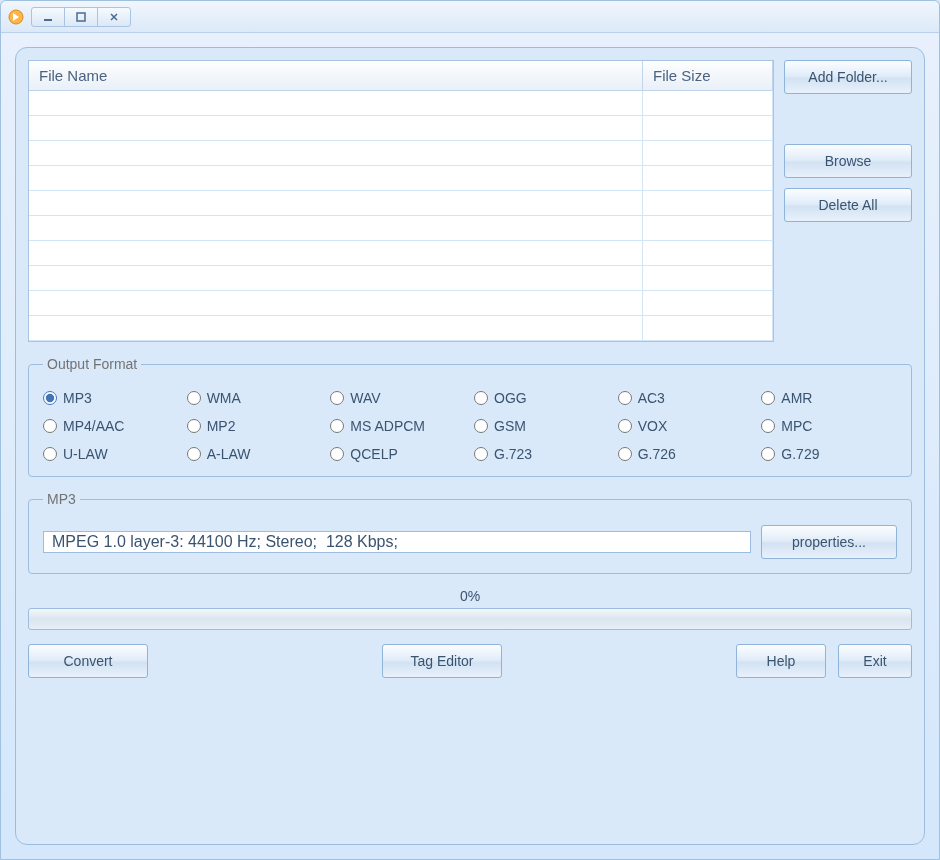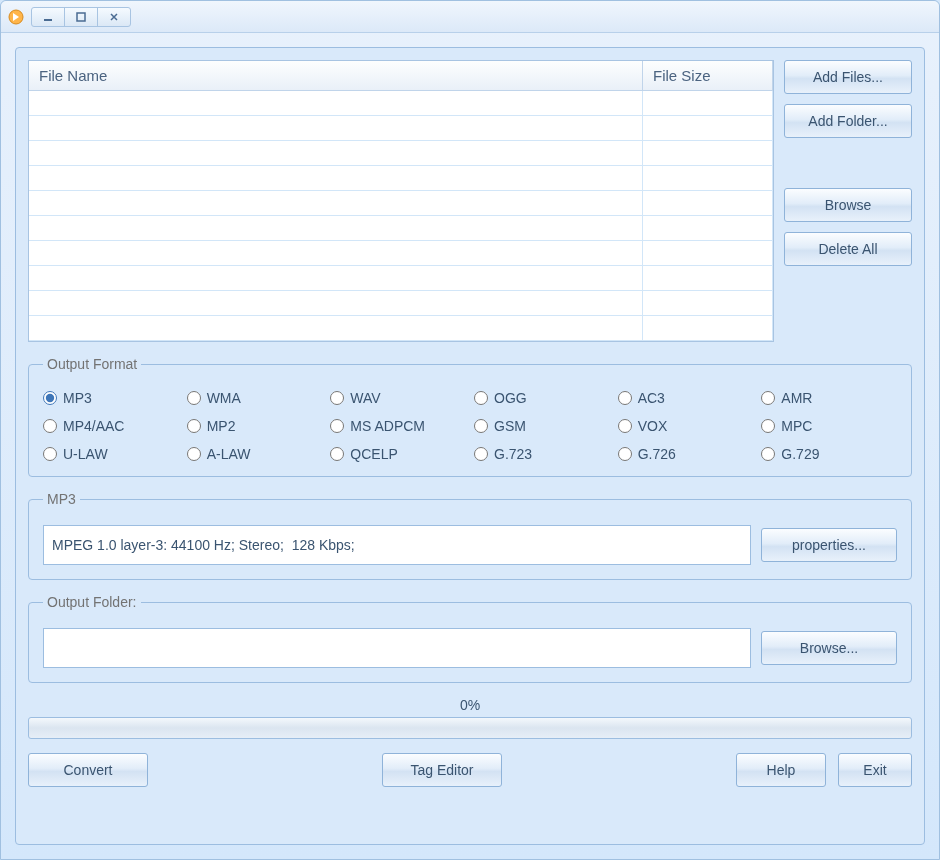--- a/index.html
+++ b/index.html
@@ -62,21 +62,21 @@
 .win-btn.mid { margin-left:-1px;}
 .content {
   flex: 1;
   padding: 14px;
   display: flex;
   flex-direction: column;
   gap: 14px;
 }
 .panel {
   border: 1px solid #9cbde0;
-  border-radius: 4px;
+  border-radius: 12px;
   background: #d9e9fa;
   padding: 12px;
 }
 .top-row {
   display: flex;
   gap: 10px;
 }
 .filelist-wrap {
   flex: 1;
   background: #fff;
@@ -156,25 +156,25 @@
   accent-color: #3e76b8;
 }
 .field-row {
   display: flex;
   gap: 10px;
   align-items: center;
   padding-top: 6px;
 }
 .text-input {
   flex: 1;
-  height: 40px;
+  height: 22px;
   border: 1px solid #9cbde0;
   background: #fff;
   padding: 0 8px;
-  font-size: 14px;
+  font-size: 16px;
   color: #3a5470;
 }
 .btn-small {
   width: 136px;
 }
 .progress-section {
   text-align: center;
 }
 .progress-label {
   font-size: 14px;
@@ -273,21 +273,20 @@
                 <div class="cell name"></div>
                 <div class="cell size"></div>
               </div>
               <div class="filelist-row">
                 <div class="cell name"></div>
                 <div class="cell size"></div>
               </div>
             </div>
         </div>
         <div class="side-buttons">
-          <button class="btn">Add Files...</button>
           <button class="btn">Add Folder...</button>
           <div class="spacer"></div>
           <button class="btn">Browse</button>
           <button class="btn">Delete All</button>
         </div>
       </div>
 
       <fieldset class="group">
         <legend>Output Format</legend>
         <div class="radio-grid" id="format-grid">
@@ -367,27 +366,20 @@
       </fieldset>
 
       <fieldset class="group">
         <legend>MP3</legend>
         <div class="field-row">
           <input class="text-input" type="text" readonly="" value="MPEG 1.0 layer-3: 44100 Hz; Stereo;  128 Kbps;" style="">
           <button class="btn btn-small">properties...</button>
         </div>
       </fieldset>
 
-      <fieldset class="group">
-        <legend>Output Folder:</legend>
-        <div class="field-row">
-          <input class="text-input" type="text" value="" style="">
-          <button class="btn btn-small">Browse...</button>
-        </div>
-      </fieldset>
 
       <div class="progress-section">
         <div class="progress-label">0%</div>
         <div class="progress-bar"></div>
       </div>
 
       <div class="bottom-row">
         <button class="btn">Convert</button>
         <div class="gap"></div>
         <button class="btn">Tag Editor</button>

